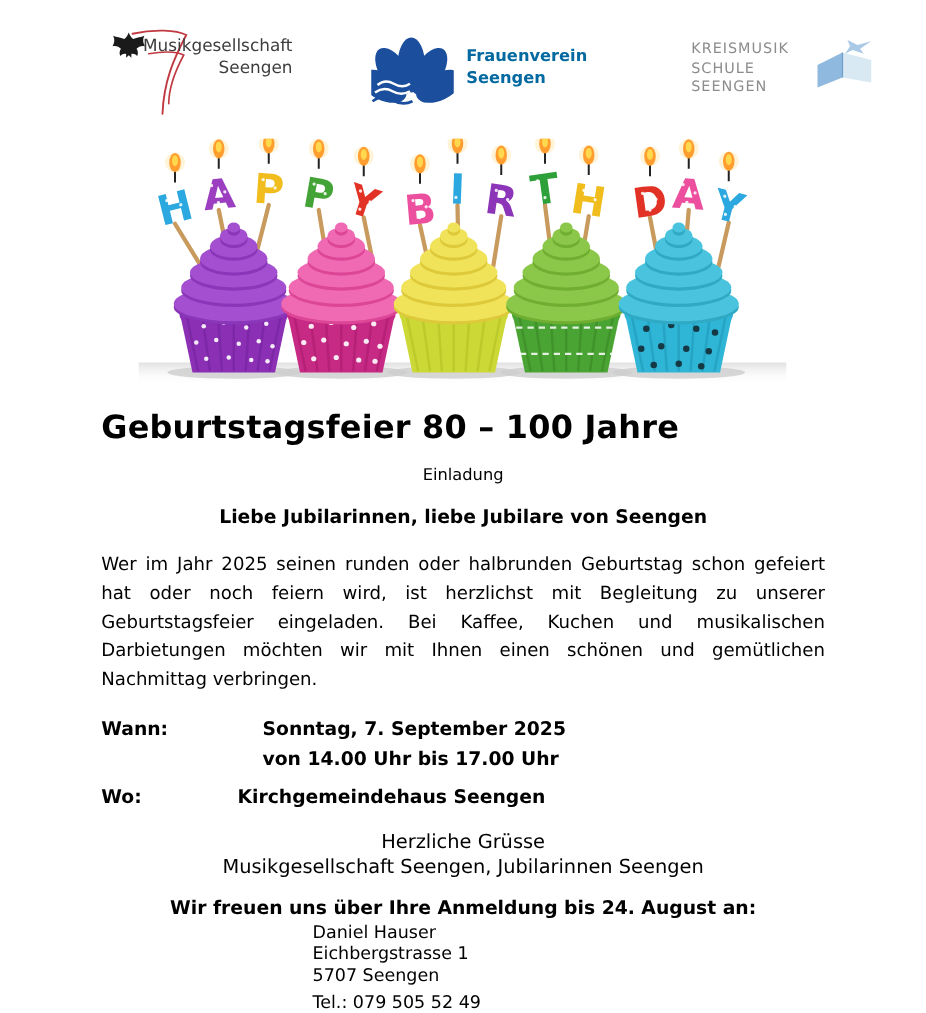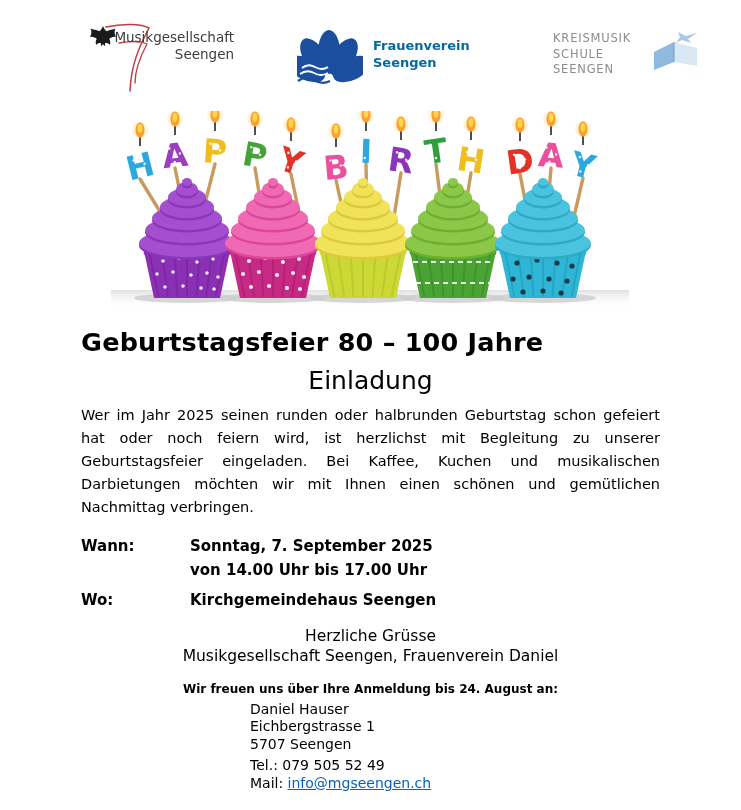--- a/index.html
+++ b/index.html
@@ -16,31 +16,31 @@
   .logo-kms{position:absolute;left:553px;top:28px;width:152px;height:58px;}
   .kms-text{position:absolute;left:0;top:3px;font-size:11.5px;letter-spacing:.8px;line-height:15.5px;color:#8c8c8c;}
   .kms-svg{position:absolute;left:97px;top:2px;}
 
   
   .hero{position:absolute;left:105px;top:111px;width:530px;height:200px;}
 
   
   .content{position:absolute;left:81px;top:323px;width:579px;}
   .title{font-size:25.5px;font-weight:bold;margin:4px 0 13px;letter-spacing:.2px;line-height:30px;}
-  .subtitle{font-size:25px;text-align:center;margin:0 0 12px;line-height:22px;}
+  .subtitle{font-size:13px;text-align:center;margin:0 0 12px;line-height:22px;}
   .salutation{font-size:15px;font-weight:bold;text-align:center;margin:0 0 18px;line-height:19px;}
   .bodytext{font-size:14.5px;line-height:23px;text-align:justify;margin:0 0 16px;}
   .schedrow{display:flex;font-weight:bold;font-size:15px;}
   .schedrow .label{width:109px;flex:none;line-height:23.5px;}
   .schedrow .value{line-height:23.5px;}
-  .row-when{margin:16px 0 7px;}
+  .row-when{margin:16px 0 7px;gap:20px;}
   .row-where{margin:0 0 13px;}
   .greeting{text-align:center;font-weight:normal;font-size:15.5px;line-height:20px;margin:0;}
   .greeting-from{text-align:center;font-size:15.5px;line-height:20px;margin:0 0 14px;}
-  .rsvp{text-align:center;font-weight:bold;font-size:12px;line-height:19px;margin:0 0 2px;}
+  .rsvp{text-align:center;font-weight:bold;font-size:15px;line-height:19px;margin:0 0 2px;}
   .contact{margin-left:169px;font-size:14px;line-height:17.8px;}
   .contact-tel-block{margin-top:3px;}
   a.mail-link{color:#0563c1;text-decoration:underline;cursor:pointer;}
 </style>
 </head>
 <body>
 
 <div class="page">
 
   <div class="logo-mg">
@@ -489,37 +489,38 @@
           <circle cx="478" cy="18" r="8" fill="#ffc84d" opacity="0.22"></circle>
           <ellipse cx="478" cy="18" rx="4.6" ry="7.6" fill="#ff9d2e"></ellipse>
           <ellipse cx="478" cy="16.5" rx="2.4" ry="4.4" fill="#ffd84d"></ellipse>
         </g>
       </svg>
   </div>
 
   <div class="content">
     <div class="title">Geburtstagsfeier 80 – 100 Jahre</div>
     <div class="subtitle">Einladung</div>
+    <div class="salutation">Liebe Jubilarinnen, liebe Jubilare von Seengen</div>
     <p class="bodytext">Wer im Jahr 2025 seinen runden oder halbrunden Geburtstag schon gefeiert hat oder noch feiern wird, ist herzlichst mit Begleitung zu unserer Geburtstagsfeier eingeladen. Bei Kaffee, Kuchen und musikalischen Darbietungen möchten wir mit Ihnen einen schönen und gemütlichen Nachmittag verbringen.</p>
 
     <div class="schedrow row-when">
       <span class="label">Wann:</span>
       <span class="value">
         <span>Sonntag, 7. September 2025</span><br>
         <span>von 14.00 Uhr bis 17.00 Uhr</span>
       </span>
     </div>
 
     <div class="schedrow row-where">
       <span class="label">Wo:</span>
       <span class="value">Kirchgemeindehaus Seengen</span>
     </div>
 
     <div class="greeting">Herzliche Grüsse</div>
-    <div class="greeting-from">Musikgesellschaft Seengen, Frauenverein Daniel</div>
+    <div class="greeting-from">Musikgesellschaft Seengen, Jubilarinnen Seengen</div>
     <div class="rsvp">Wir freuen uns über Ihre Anmeldung bis 24. August an:</div>
 
     <div class="contact">
       <div>Daniel Hauser</div>
       <div>Eichbergstrasse 1</div>
       <div>5707 Seengen</div>
       <div class="contact-tel-block">
         <span>Tel.:</span>
         <span>079 505 52 49</span>
       </div>

